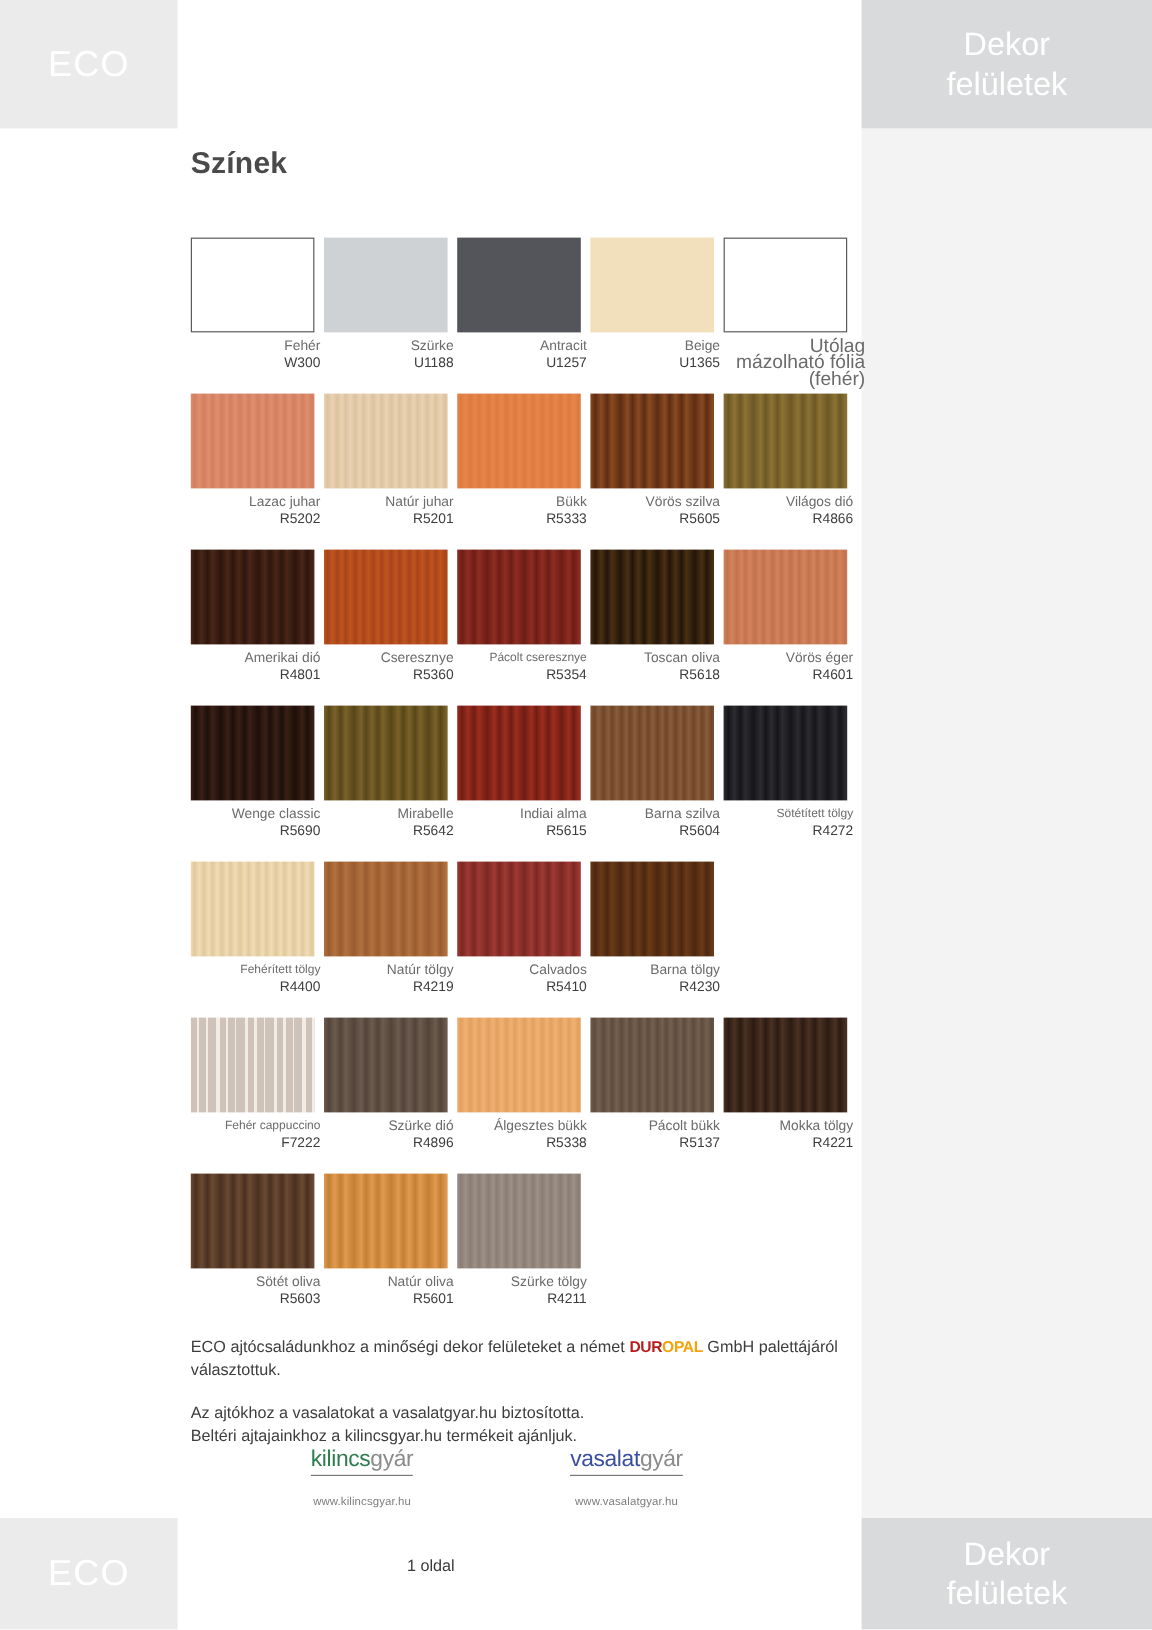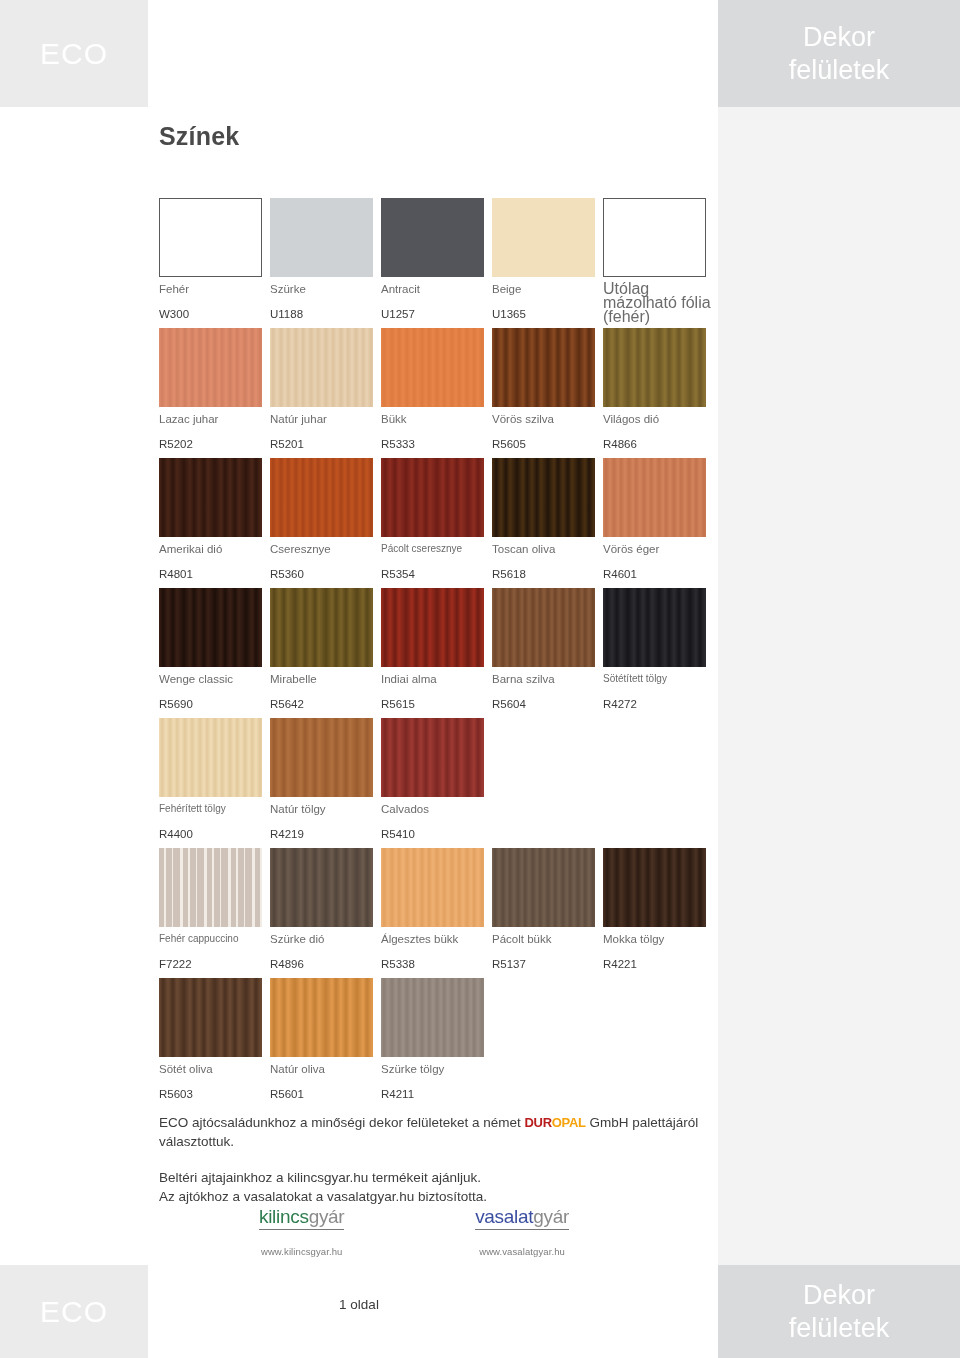--- a/index.html
+++ b/index.html
@@ -34,37 +34,36 @@
 
   
   .page-title {
     position: absolute; left: 159px; top: 122px;
     font-size: 25px; font-weight: 700; color: #4a4a4a; letter-spacing: .2px;
   }
 
   
   .grid { position: absolute; left: 159px; top: 198px; width: 555px; }
   .row { display: flex; height: 130px; }
-  .cell { width: 111px; }
+  .cell { width: 111px; text-align: right; }
   .cell.empty .sw, .cell.empty .lbl { visibility: hidden; }
   .sw {
     width: 103px; height: 79px; background: #fff;
     background-size: 100% 100%;
   }
   .sw.outline { border: 1px solid #5a5a5a; }
   .lbl { margin-top: 5px; width: 108px; }
   .lbl .nm {
     display: block; font-size: 11.5px; color: #6b6b6b; line-height: 14px;
     white-space: nowrap;
   }
   .lbl .nm.sm { font-size: 10px; }
   .lbl .cd {
     display: block; font-size: 11.5px; color: #3c3c3c; line-height: 15px;
     font-weight: 400;
-    margin-top: 11px;
   }
 
   
   .blurb {
     position: absolute; left: 159px; top: 1113px; width: 560px;
     font-size: 13.5px; color: #3d3d3d; line-height: 19px;
   }
   .blurb .p2 { margin-top: 17px; }
   .duropal {
     display: inline-block; font-weight: 700; font-size: 13px;
@@ -289,20 +288,27 @@
             <span class="cd">R4219</span>
           </div>
         </div>
         <div class="cell">
           <div class="sw" style="background: repeating-linear-gradient(90deg, rgb(158, 58, 51) 0px, rgb(124, 39, 35) 4px, rgb(158, 58, 51) 9px, rgb(124, 39, 35) 14px, rgb(158, 58, 51) 18px, rgb(124, 39, 35) 25px, rgb(158, 58, 51) 31px);"></div>
           <div class="lbl">
             <span class="nm">Calvados</span>
             <span class="cd">R5410</span>
           </div>
         </div>
+        <div class="cell">
+          <div class="sw" style="background: repeating-linear-gradient(90deg, rgb(107, 58, 24) 0px, rgb(76, 39, 16) 4px, rgb(107, 58, 24) 9px, rgb(76, 39, 16) 14px, rgb(107, 58, 24) 18px, rgb(76, 39, 16) 25px, rgb(107, 58, 24) 31px);"></div>
+          <div class="lbl">
+            <span class="nm">Barna tölgy</span>
+            <span class="cd">R4230</span>
+          </div>
+        </div>
       </div>
       <div class="row">
         <div class="cell">
           <div class="sw" style="background: repeating-linear-gradient(90deg, rgb(207, 195, 185) 0px, rgb(207, 195, 185) 5px, rgb(242, 236, 231) 5px, rgb(242, 236, 231) 7px, rgb(207, 195, 185) 7px, rgb(207, 195, 185) 13px, rgb(242, 236, 231) 13px, rgb(242, 236, 231) 14px, rgb(207, 195, 185) 14px, rgb(207, 195, 185) 21px, rgb(242, 236, 231) 21px, rgb(242, 236, 231) 24px);"></div>
           <div class="lbl">
             <span class="nm sm">Fehér cappuccino</span>
             <span class="cd">F7222</span>
           </div>
         </div>
         <div class="cell">
@@ -371,22 +377,22 @@
       </div>
     </div>
 
   <div class="blurb">
     <div class="p1">
       <span>ECO ajtócsaládunkhoz a minőségi dekor felületeket a német</span>
       <span class="duropal"><span class="d1">DUR</span><span class="d2">O</span><span class="d3">PAL</span></span>
       <span>GmbH palettájáról választottuk.</span>
     </div>
     <div class="p2">
+      <div>Az ajtókhoz a vasalatokat a vasalatgyar.hu biztosította.</div>
       <div>Beltéri ajtajainkhoz a kilincsgyar.hu termékeit ajánljuk.</div>
-      <div>Az ajtókhoz a vasalatokat a vasalatgyar.hu biztosította.</div>
     </div>
   </div>
 
   <div class="brands" id="brands">
       <div class="brand"><div class="wordmark"><span class="a">kilincs</span><span class="b">gyár</span></div><span class="url">www.kilincsgyar.hu</span></div>
       <div class="brand vas"><div class="wordmark"><span class="a">vasalat</span><span class="b">gyár</span></div><span class="url">www.vasalatgyar.hu</span></div>
     </div>
 
   <div class="ftr-left">
     <div class="ftr-left-label">ECO</div>

